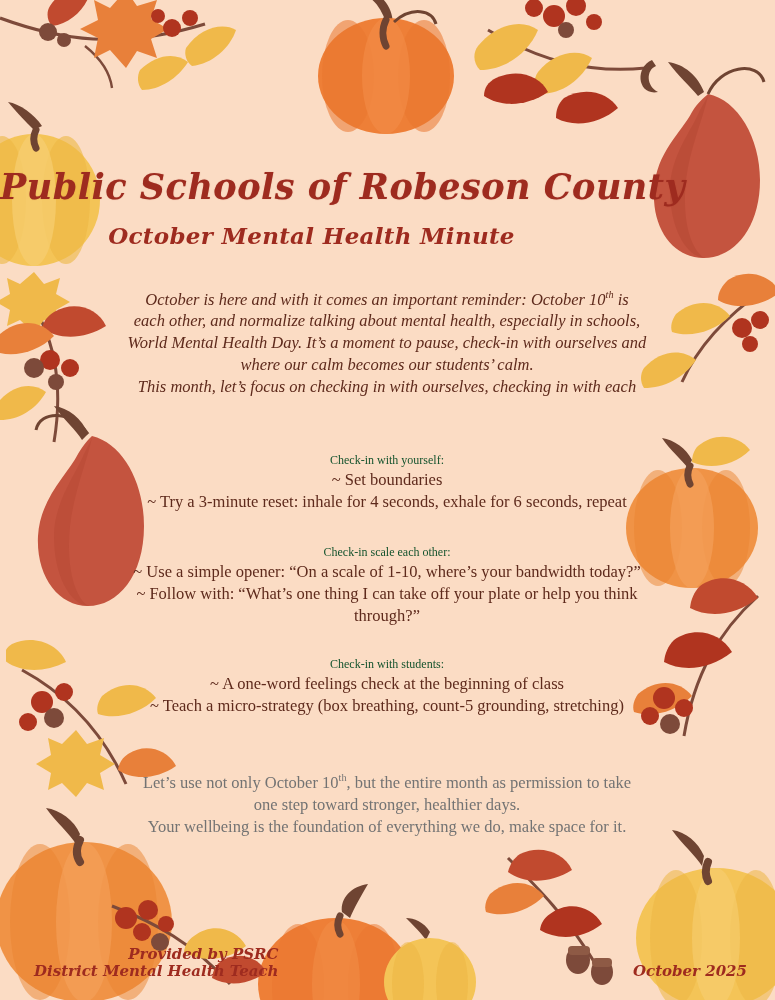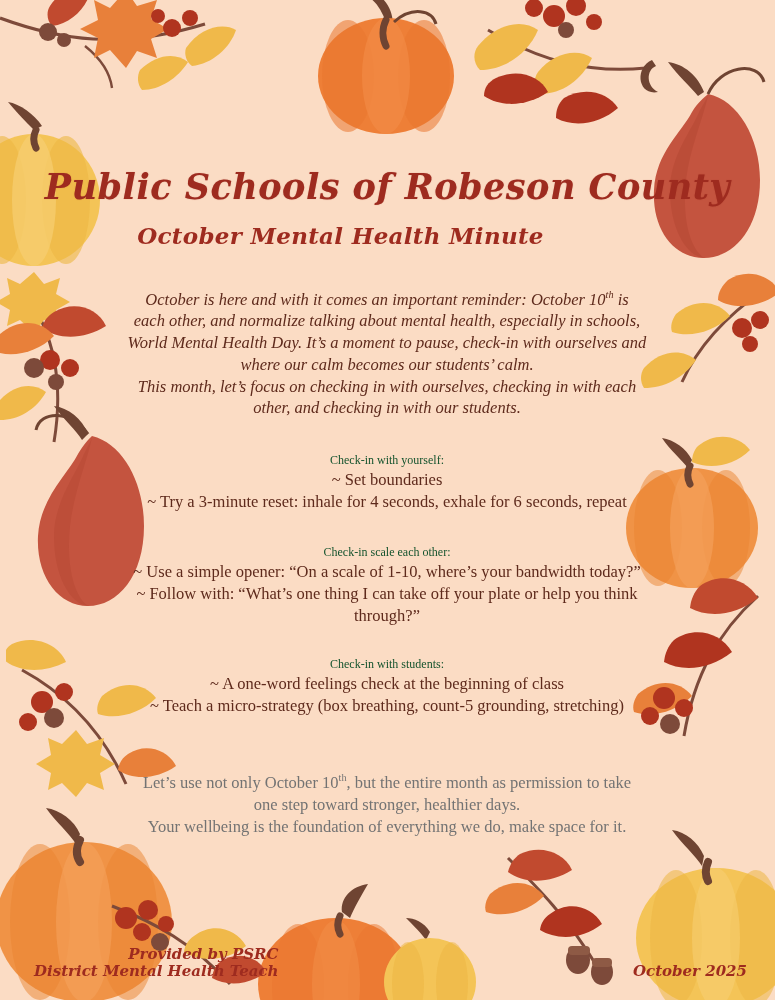--- a/index.html
+++ b/index.html
@@ -36,21 +36,20 @@
     width: 775px;
     height: 1000px;
     z-index: 5;
   }
 
   .title {
     position: absolute;
     top: 168px;
     left: 0;
     width: 775px;
-    text-align: center;
     font-family: "DejaVu Serif", serif;
     font-style: italic;
     font-size: 35px;
     font-weight: bold;
     color: #9e2b1f;
     letter-spacing: 0.5px;
     line-height: 1.1;
     text-shadow: 0 0 1px rgba(158,43,31,0.4);
   }
   .subtitle {
@@ -58,21 +57,20 @@
     top: 222px;
     left: 0;
     width: 623px;
     text-align: center;
     font-family: "DejaVu Serif", serif;
     font-style: italic;
     font-size: 23px;
     font-weight: bold;
     color: #9e2b1f;
     letter-spacing: 0.3px;
-    padding-left: 29px;
   }
 
   .body-block {
     position: absolute;
     width: 580px;
     left: 97px;
     text-align: center;
     color: #5e2a1c;
     font-size: 16.5px;
     line-height: 1.32;
@@ -419,21 +417,20 @@
 
     <div class="title">Public Schools of Robeson County</div>
     <div class="subtitle">October Mental Health Minute</div>
 
     <div class="body-block para-intro">
       <span class="l">October is here and with it comes an important reminder: October 10<sup>th</sup> is</span>
       <span class="l">each other, and normalize talking about mental health, especially in schools,</span>
       <span class="l">World Mental Health Day. It’s a moment to pause, check-in with ourselves and</span>
       <span class="l">where our calm becomes our students’ calm.</span>
       <span class="l">This month, let’s focus on checking in with ourselves, checking in with each</span>
-      <span class="l">other, and checking in with our students.</span>
     </div>
 
     <div class="section sec-yourself">
       <span class="head">Check-in with yourself:</span>
       <span class="l">~ Set boundaries</span>
       <span class="l">~ Try a 3-minute reset: inhale for 4 seconds, exhale for 6 seconds, repeat</span>
     </div>
 
     <div class="section sec-eachother">
       <span class="head">Check-in scale each other:</span>

